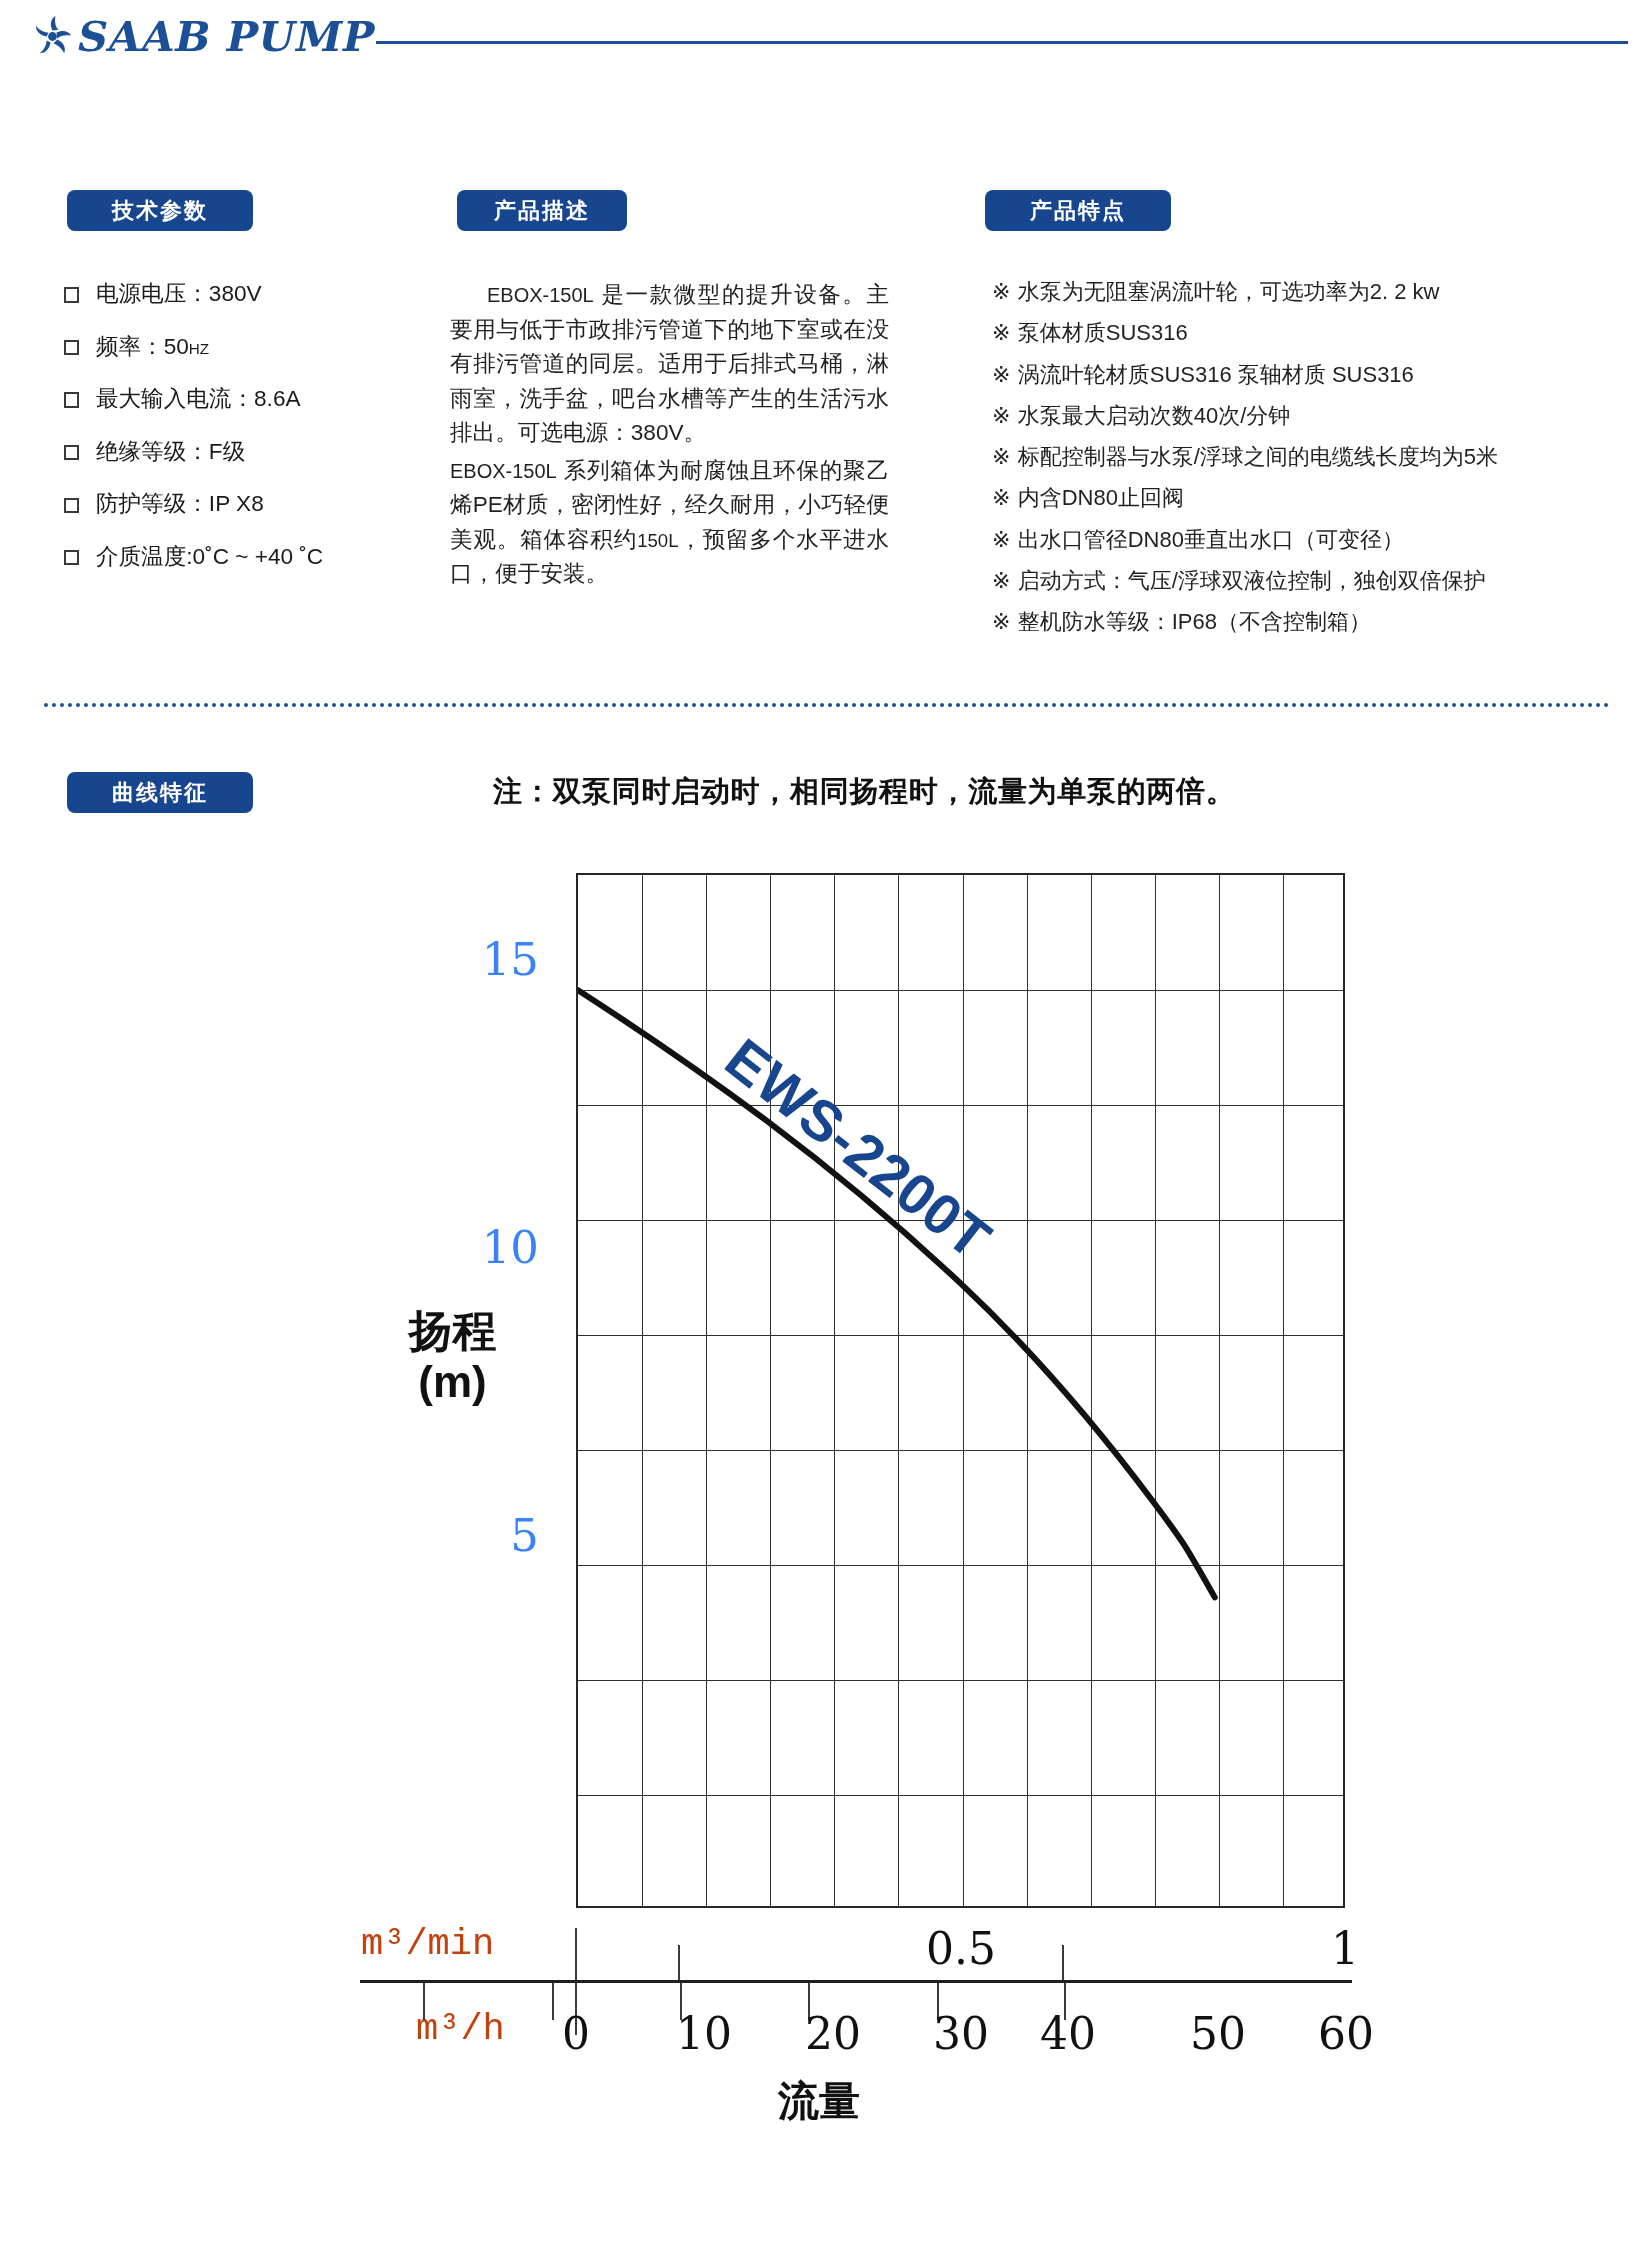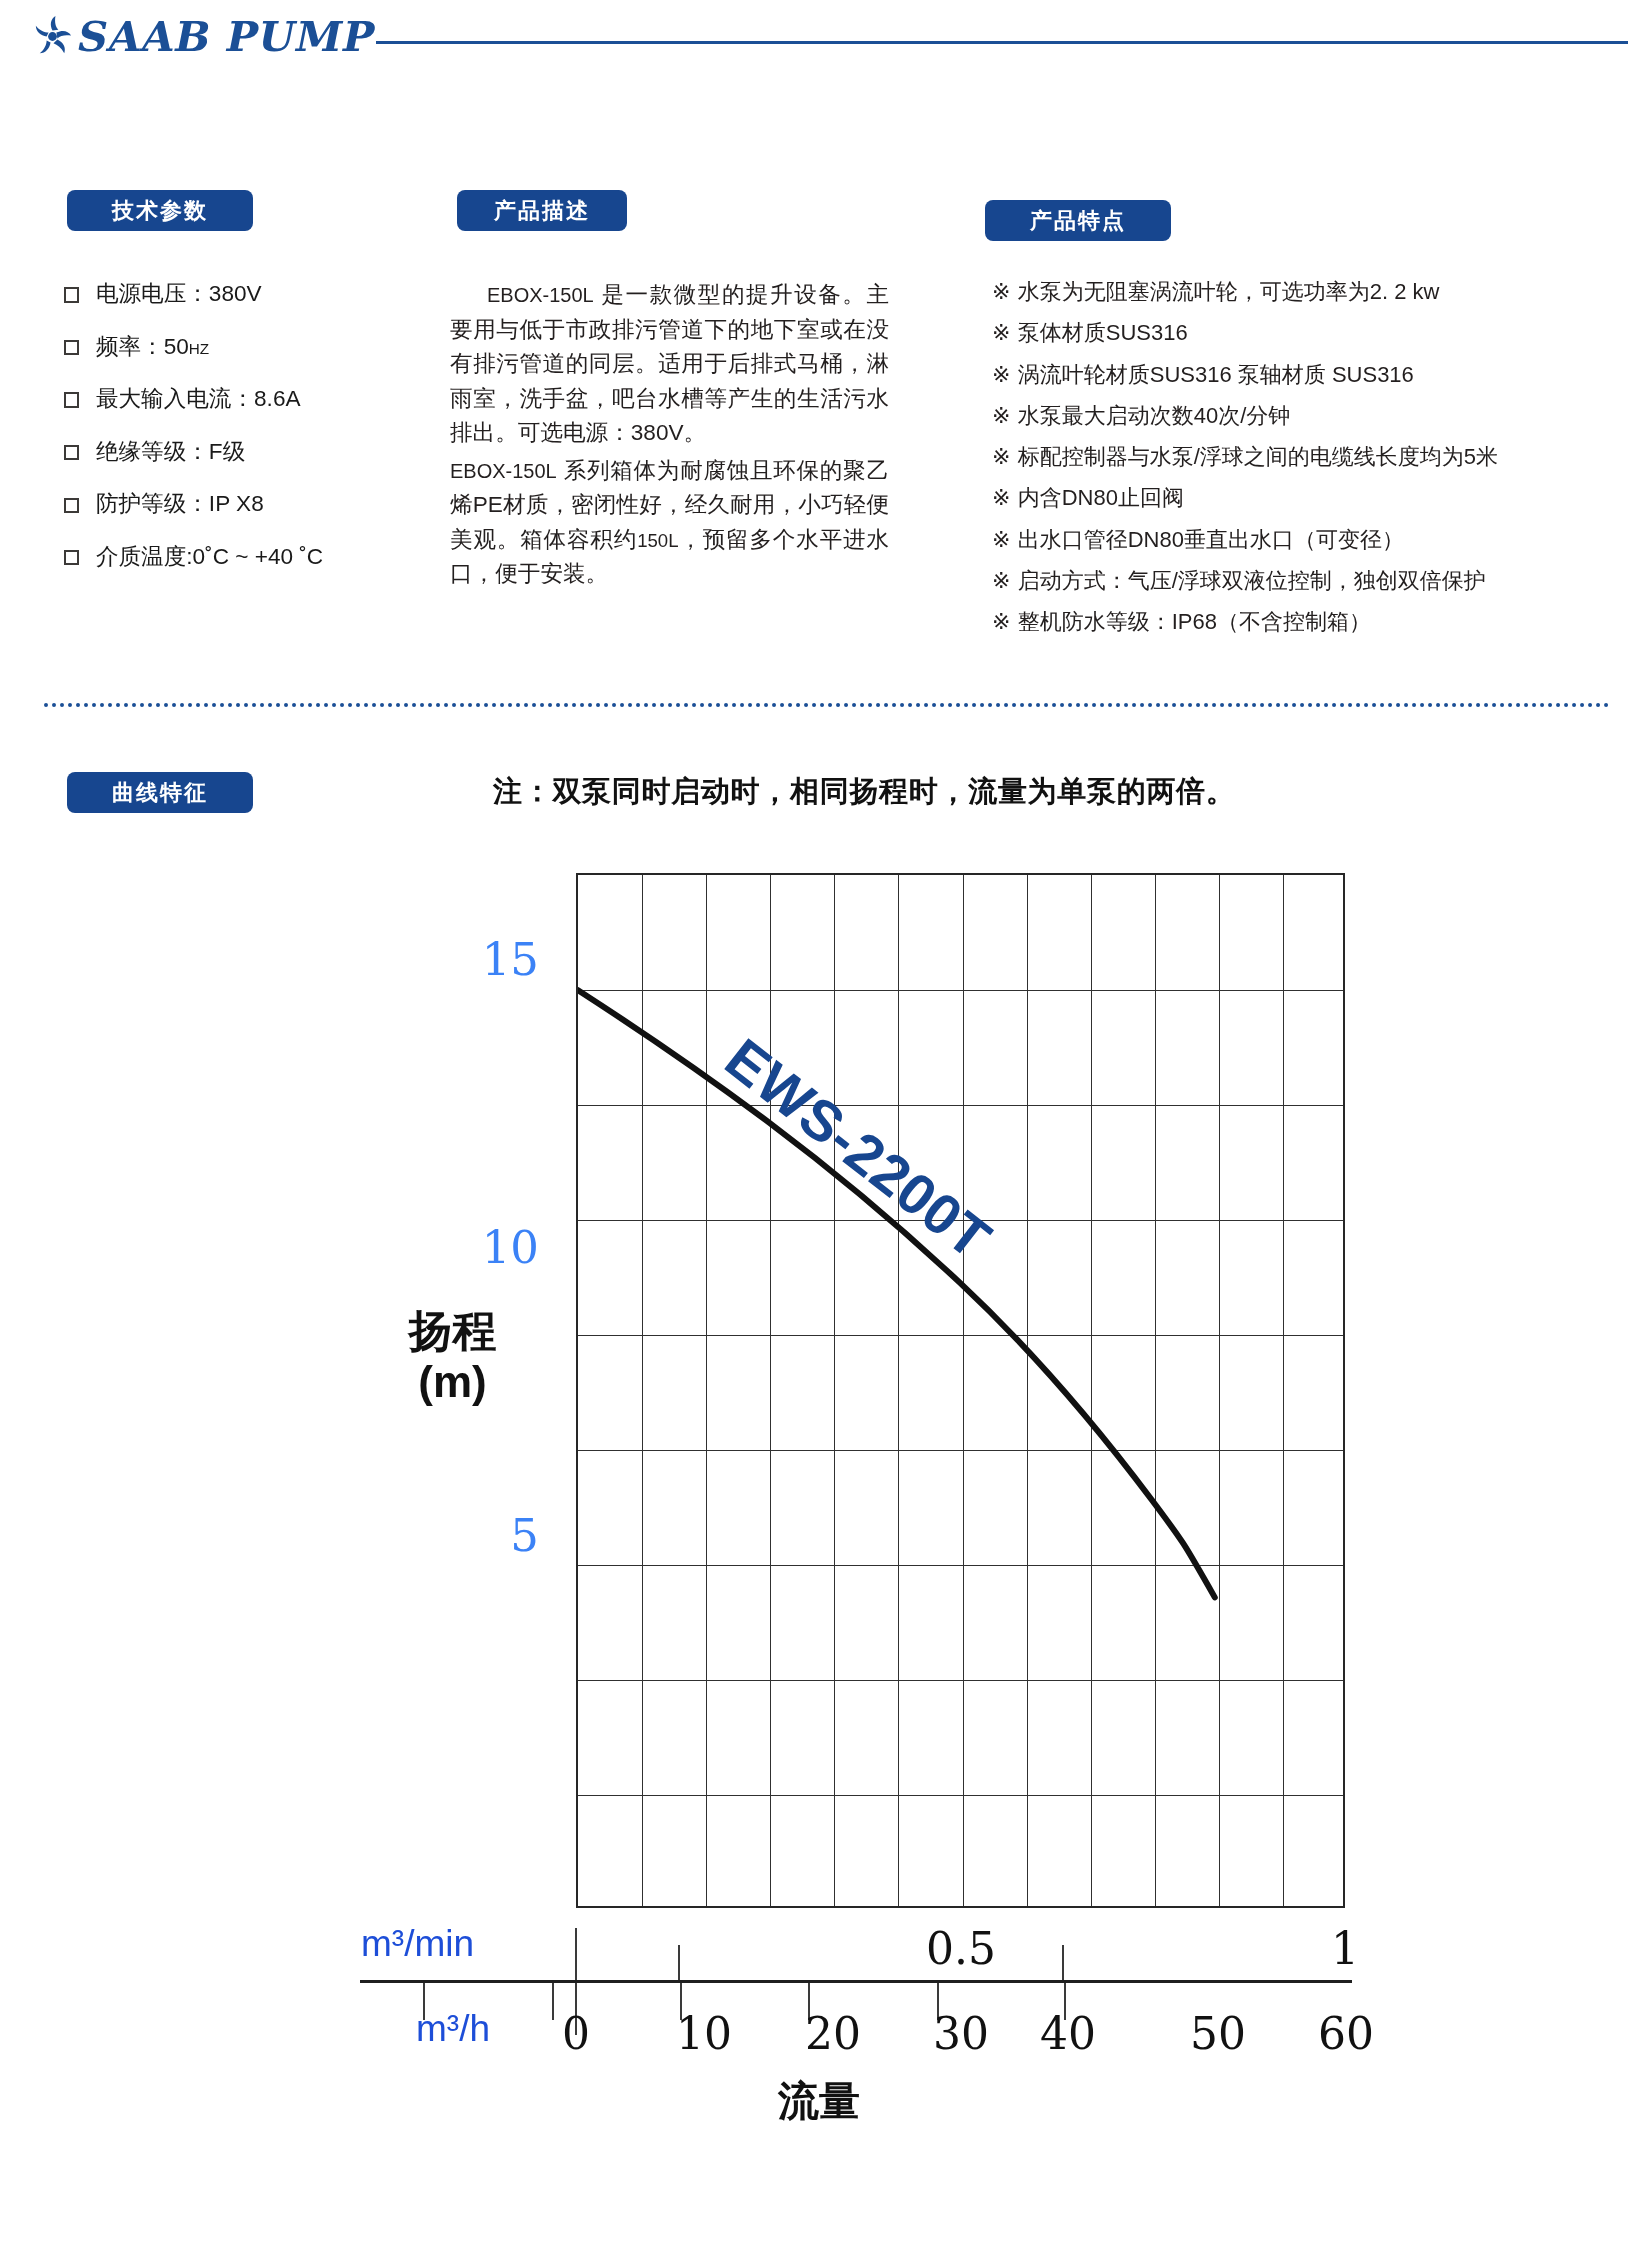--- a/index.html
+++ b/index.html
@@ -105,22 +105,22 @@
   }
   #ytitle {
     position:absolute; left:346px; top:459px; width:213px;
     text-align:center; font-size:44px; font-weight:bold;
     line-height:1.16; color:#111;
   }
 
   
   #xaxis { position:absolute; left:0; top:1062px; width:1651px; height:220px; }
   .unit-label {
-    position:absolute; font-family:Liberation Sans, sans-serif;
-    font-size:37px; color:#1d4ed8; white-space:nowrap;
+    position:absolute; font-family:Liberation Mono, monospace;
+    font-size:37px; color:#c2410c; white-space:nowrap;
   }
   .xtick-top, .xtick-bot {
     position:absolute; font-family:"DejaVu Serif","Liberation Serif",serif;
     font-size:44px; color:#111; transform:translateX(-50%);
   }
   #xsep { position:absolute; left:360px; top:72px; width:992px; height:2.7px; background:#1f1f1f; }
   #xtick-line-0 { position:absolute; left:575px; top:20px; width:2px; height:107px; background:#3a3a3a; }
   .tickmark-top { position:absolute; width:2px; height:35px; background:#3a3a3a; top:-35px; }
   .tickmark-bot { position:absolute; width:2px; height:37px; background:#3a3a3a; top:2.7px; }
   #flow-title {
@@ -149,21 +149,21 @@
         <path d="M38 50 C26 48 16 40 16 28 C24 38 34 42 42 42 Z"></path>
       </g>
     </svg>
     <div id="logo-text">SAAB PUMP</div>
   </div>
   <div id="logo-rule"></div>
 </div>
 
 <div class="badge" style="left:67px; top:190px; width:186px;">技术参数</div>
 <div class="badge" style="left:457px; top:190px; width:170px;">产品描述</div>
-<div class="badge" style="left:985px; top:190px; width:186px;margin-top:10px;">产品特点</div>
+<div class="badge" style="left:985px; top:190px; width:186px;">产品特点</div>
 <div class="badge" style="left:67px; top:772px; width:186px;">曲线特征</div>
 
 <div class="col" id="spec-list">
   <div class="spec-row">
     <span class="spec-bullet"></span>
     <span>电源电压：380V</span>
   </div>
   <div class="spec-row">
     <span class="spec-bullet"></span>
     <span><span>频率：50</span><span class="hz">HZ</span></span>

